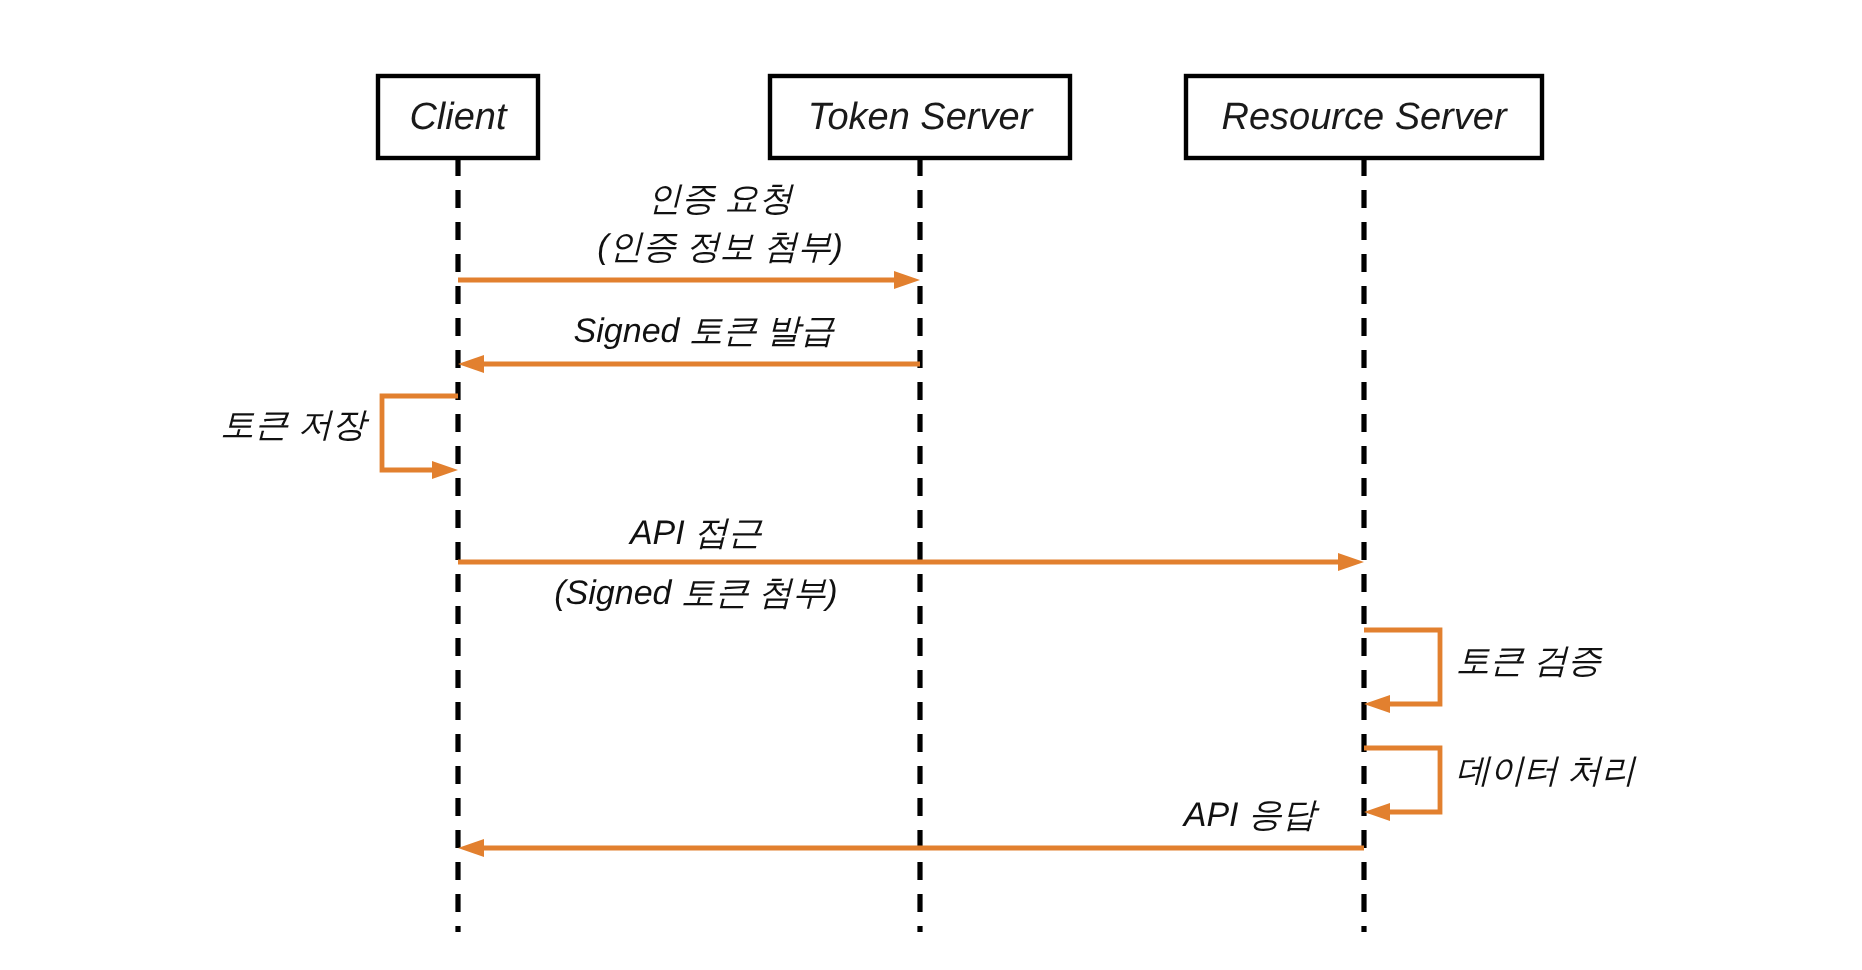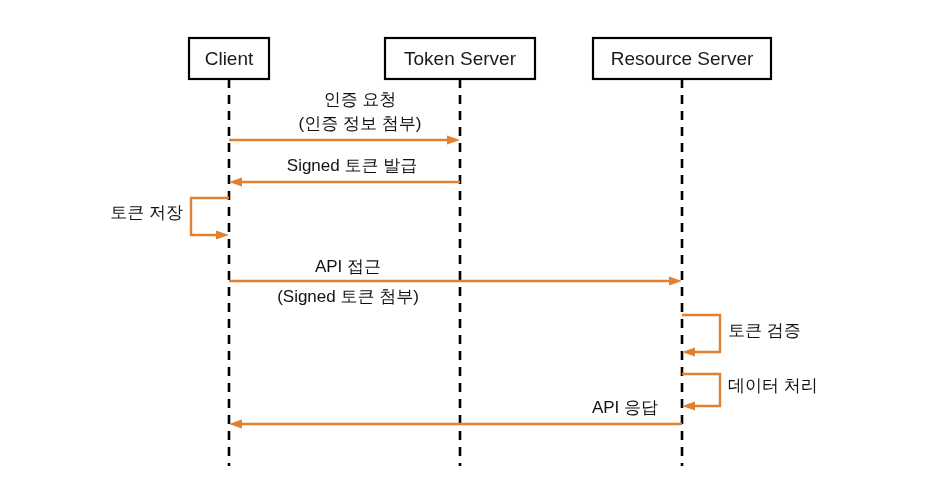--- a/index.html
+++ b/index.html
@@ -10,20 +10,21 @@
   }
   body {
     font-family: "Liberation Sans", "DejaVu Sans", sans-serif;
   }
   #diagram-root {
     position: relative;
     width: 931px;
     height: 485px;
     background: #ffffff;
     overflow: hidden;
+    font-style: italic;
   }
   #sequence-svg {
     position: absolute;
     left: 0;
     top: 0;
     width: 931px;
     height: 485px;
     display: block;
   }
   .participant-box-rect {

